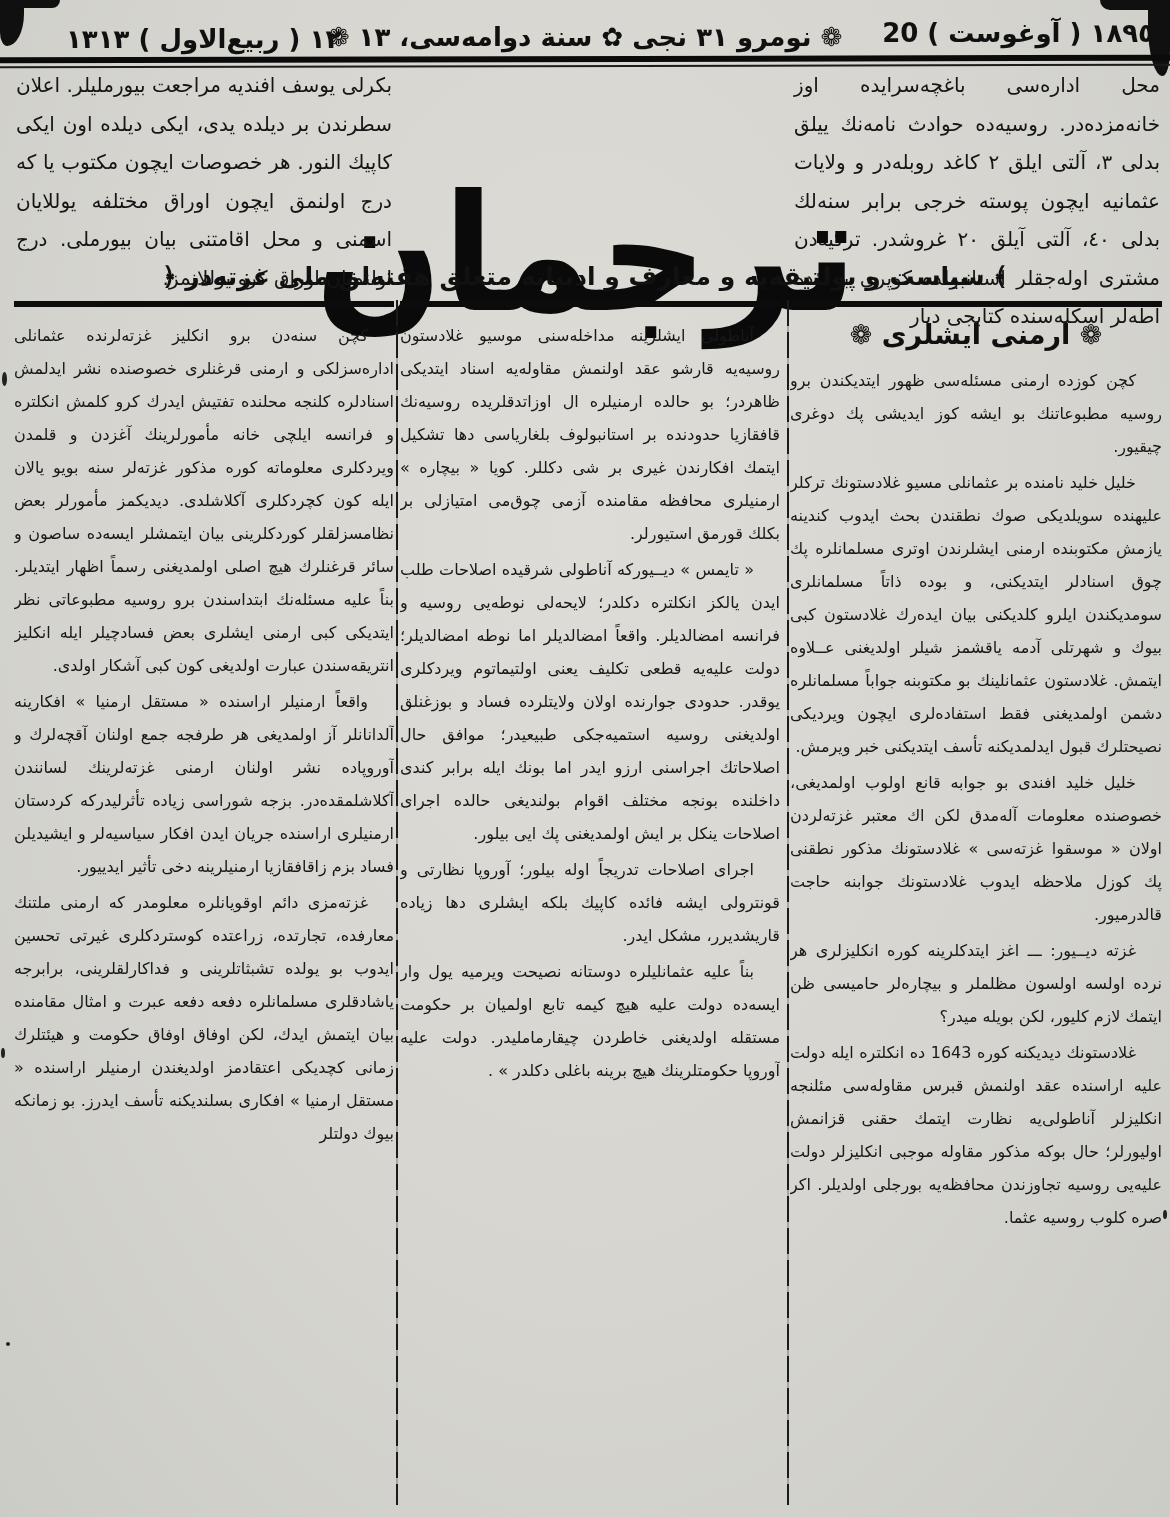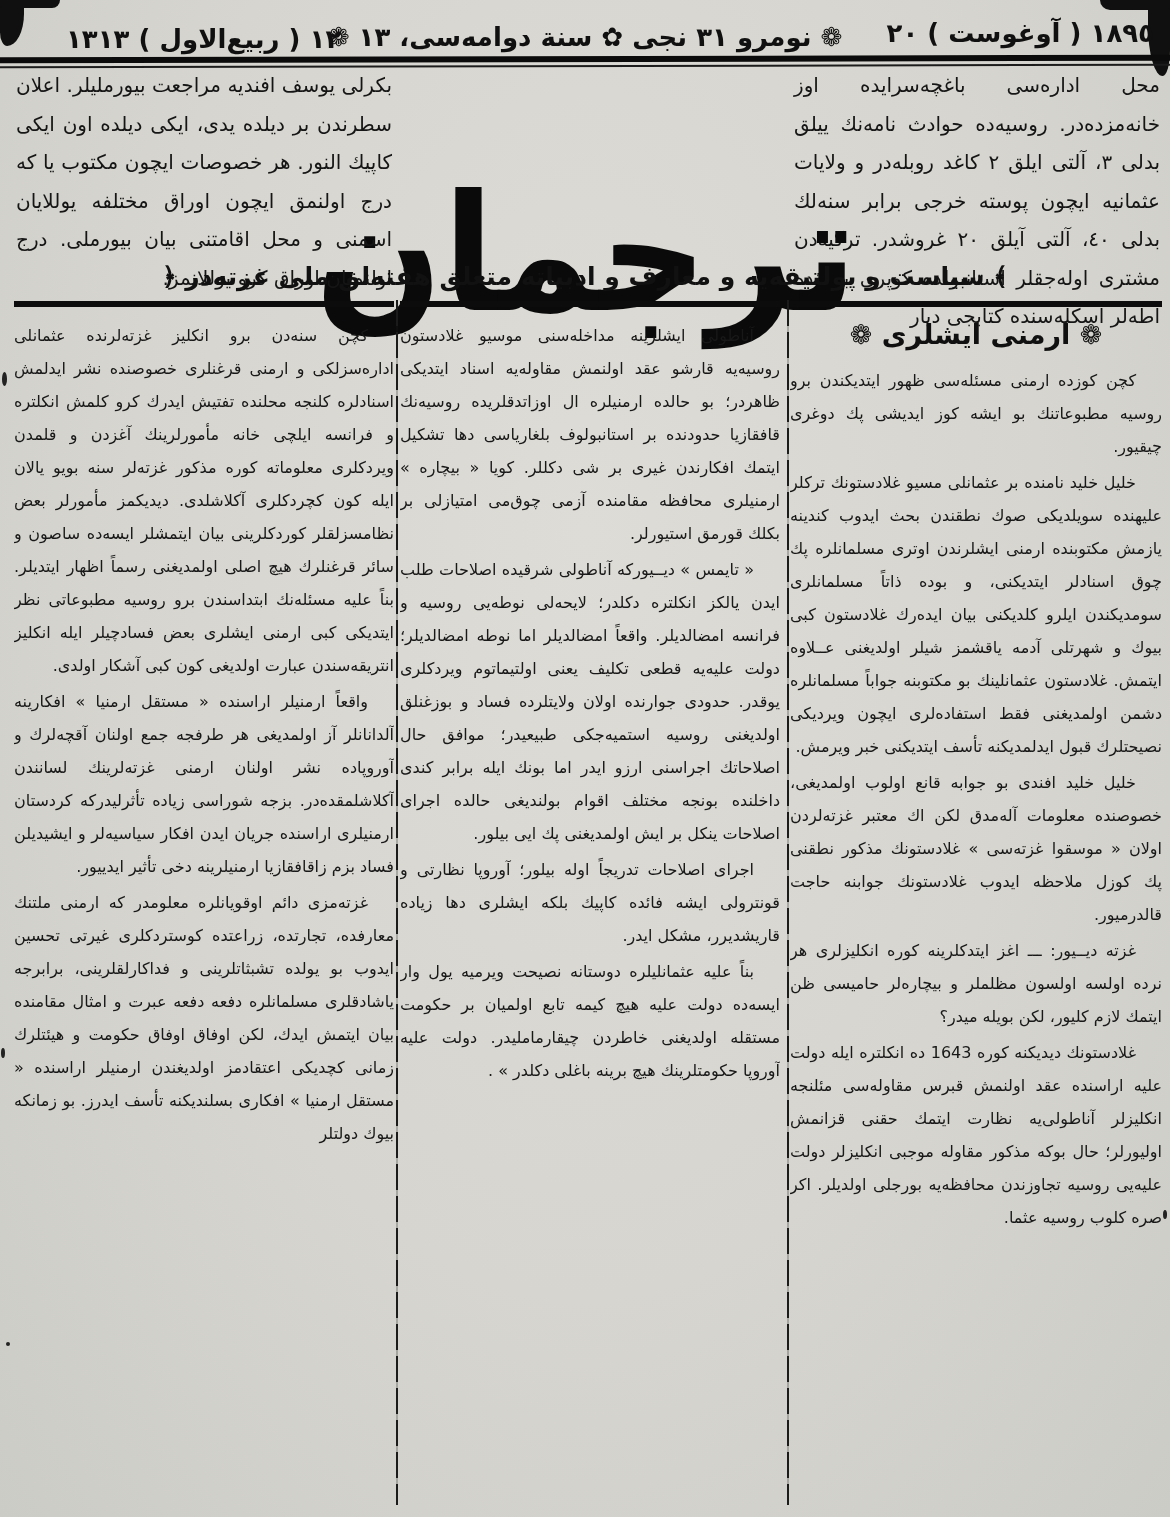--- a/index.html
+++ b/index.html
@@ -61,21 +61,21 @@
   <div class="art art-tl"></div>
   <div class="art art-tl2"></div>
   <div class="art art-tr"></div>
   <div class="art art-tr2"></div>
   <div class="speck s1"></div>
   <div class="speck s2"></div>
   <div class="speck s3"></div>
   <div class="speck s4"></div>
 
   <header class="dateline">
-    <div class="date-right">١٨٩٥ ( آوغوست ) ٢٠</div>
+    <div class="date-right">١٨٩٥ ( آوغوست ) 20</div>
     <div class="date-center">❁ نومرو ٣١ نجى ✿ سنة دوامه‌سى، ١٣ ❁</div>
     <div class="date-left">١٢ ( ربيع‌الاول ) ١٣١٣</div>
   </header>
   <div class="double-rule">
     <div class="bar1"></div>
     <div class="bar2"></div>
   </div>
 
   <div class="notice notice-right">محل اداره‌سى باغچه‌سرايده اوز خانه‌مزده‌در. روسيه‌ده حوادث نامه‌نك ييلق بدلى ٣، آلتى ايلق ٢ كاغد روبله‌در و ولايات عثمانيه ايچون پوسته خرجى برابر سنه‌لك بدلى ٤٠، آلتى آيلق ٢٠ غروشدر. تركيه‌دن مشترى اوله‌جقلر استانبولده كوپرى باشنده اطه‌لر اسكله‌سنده كتابجى ديار</div>
   <h1 class="masthead-title">ترجمان</h1>

